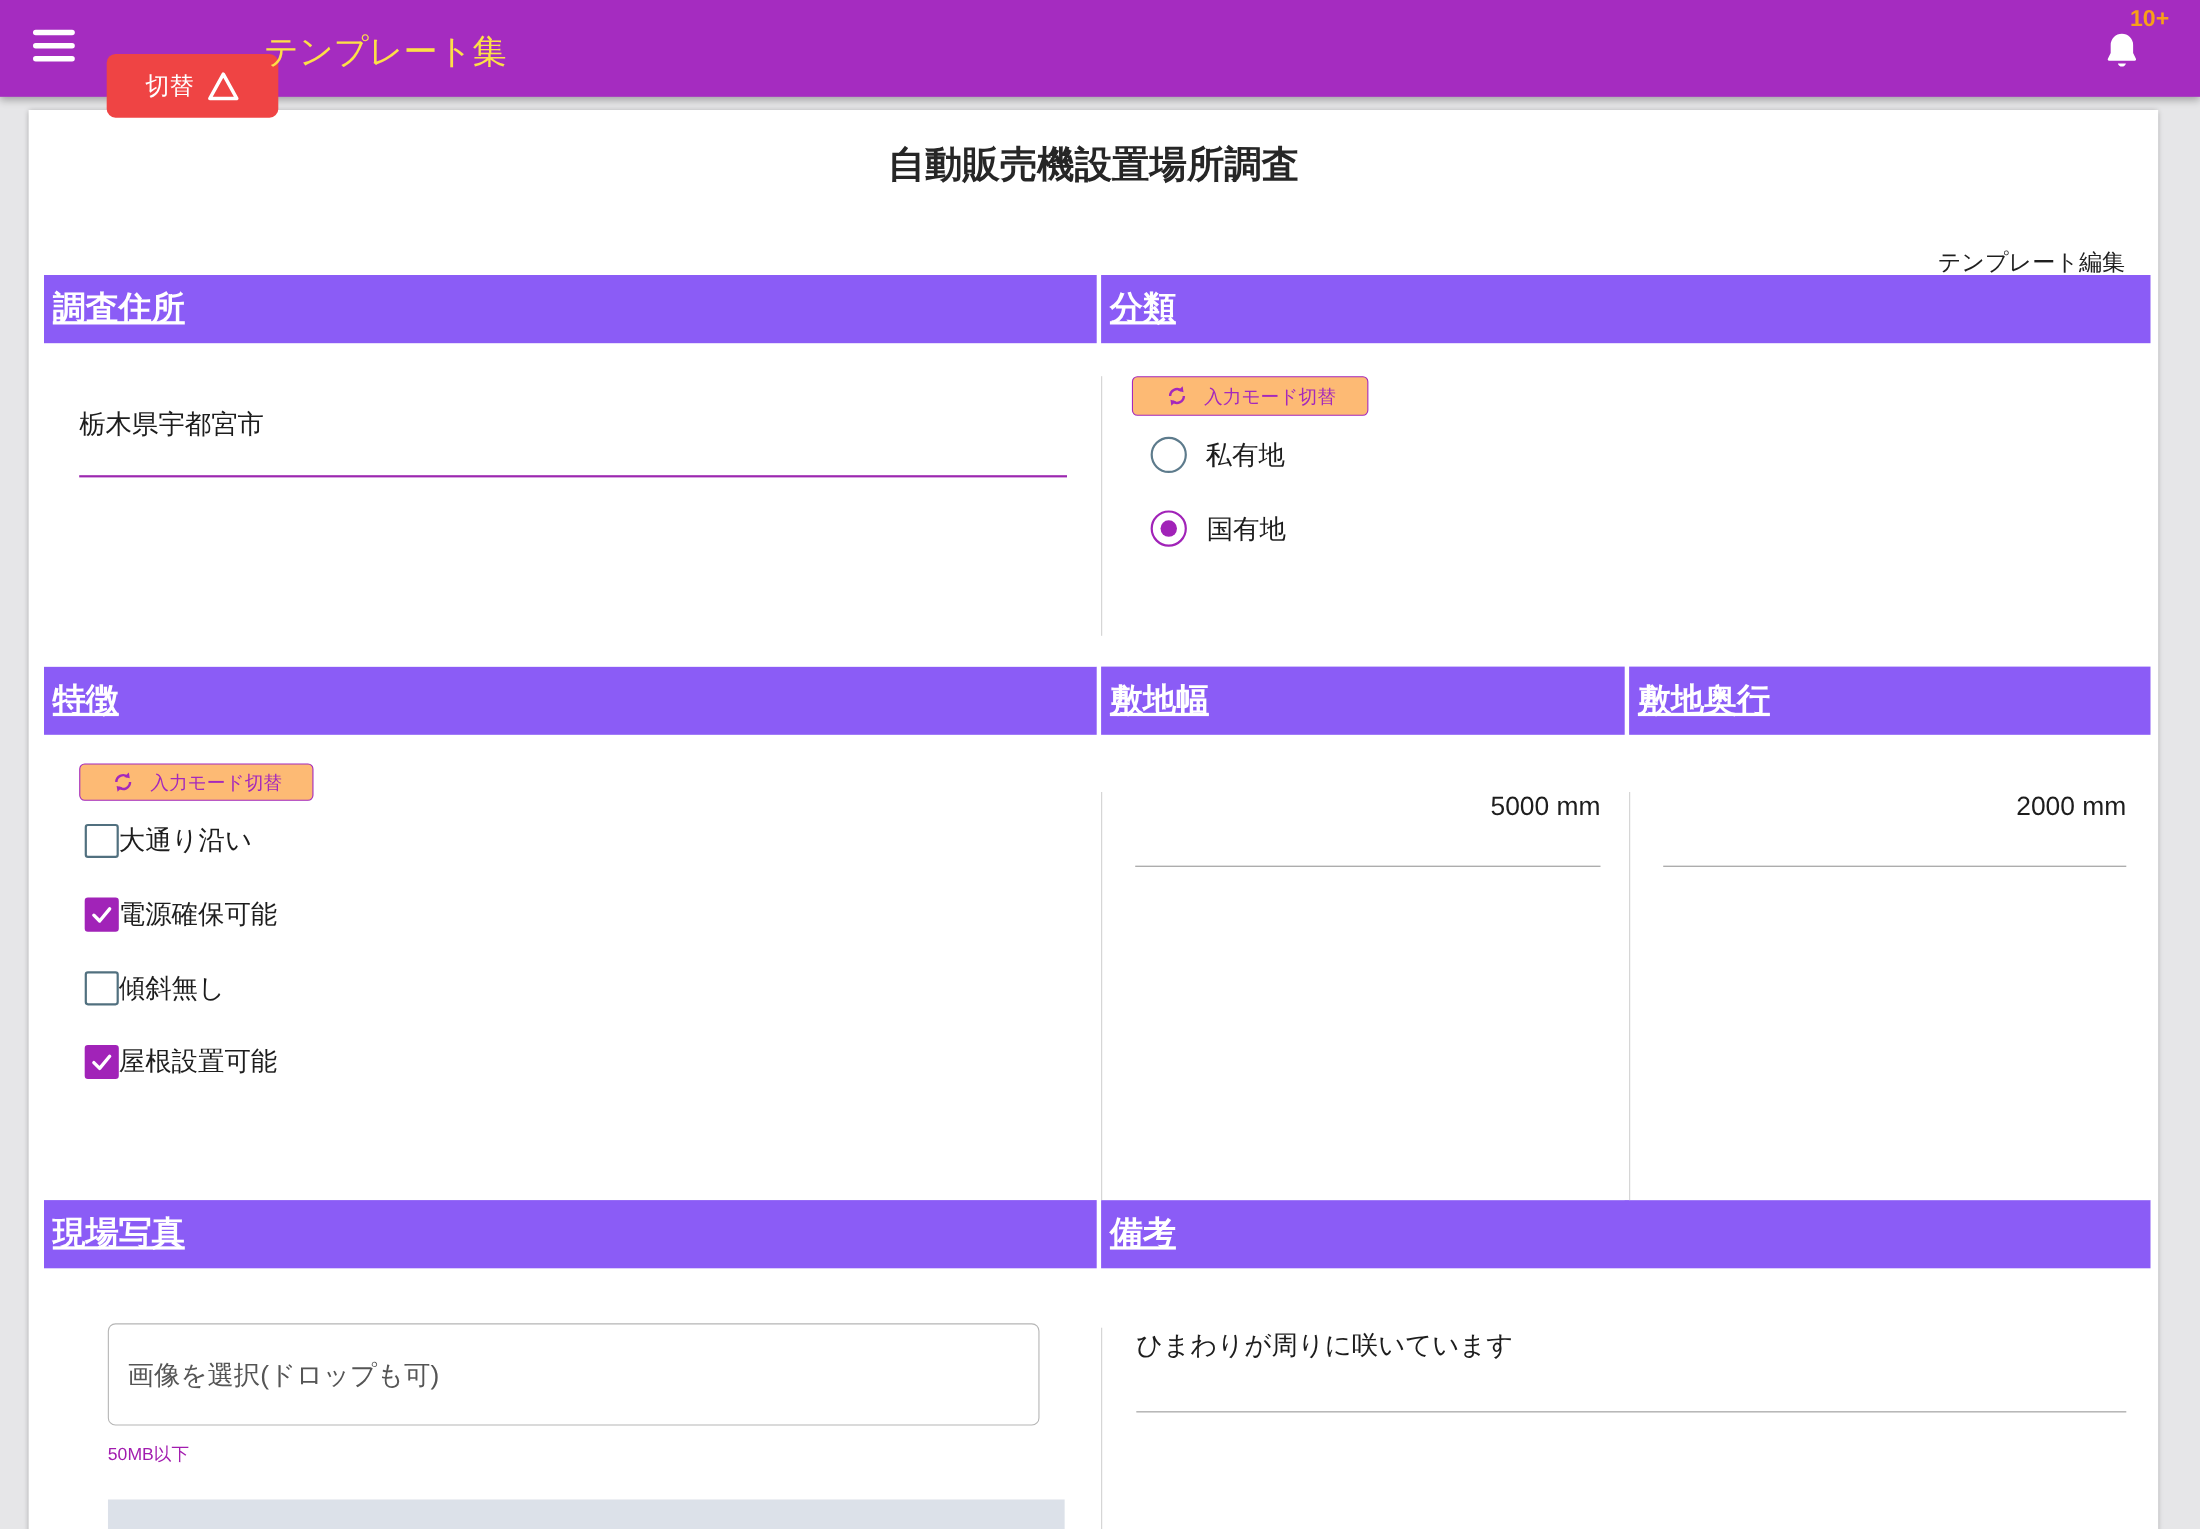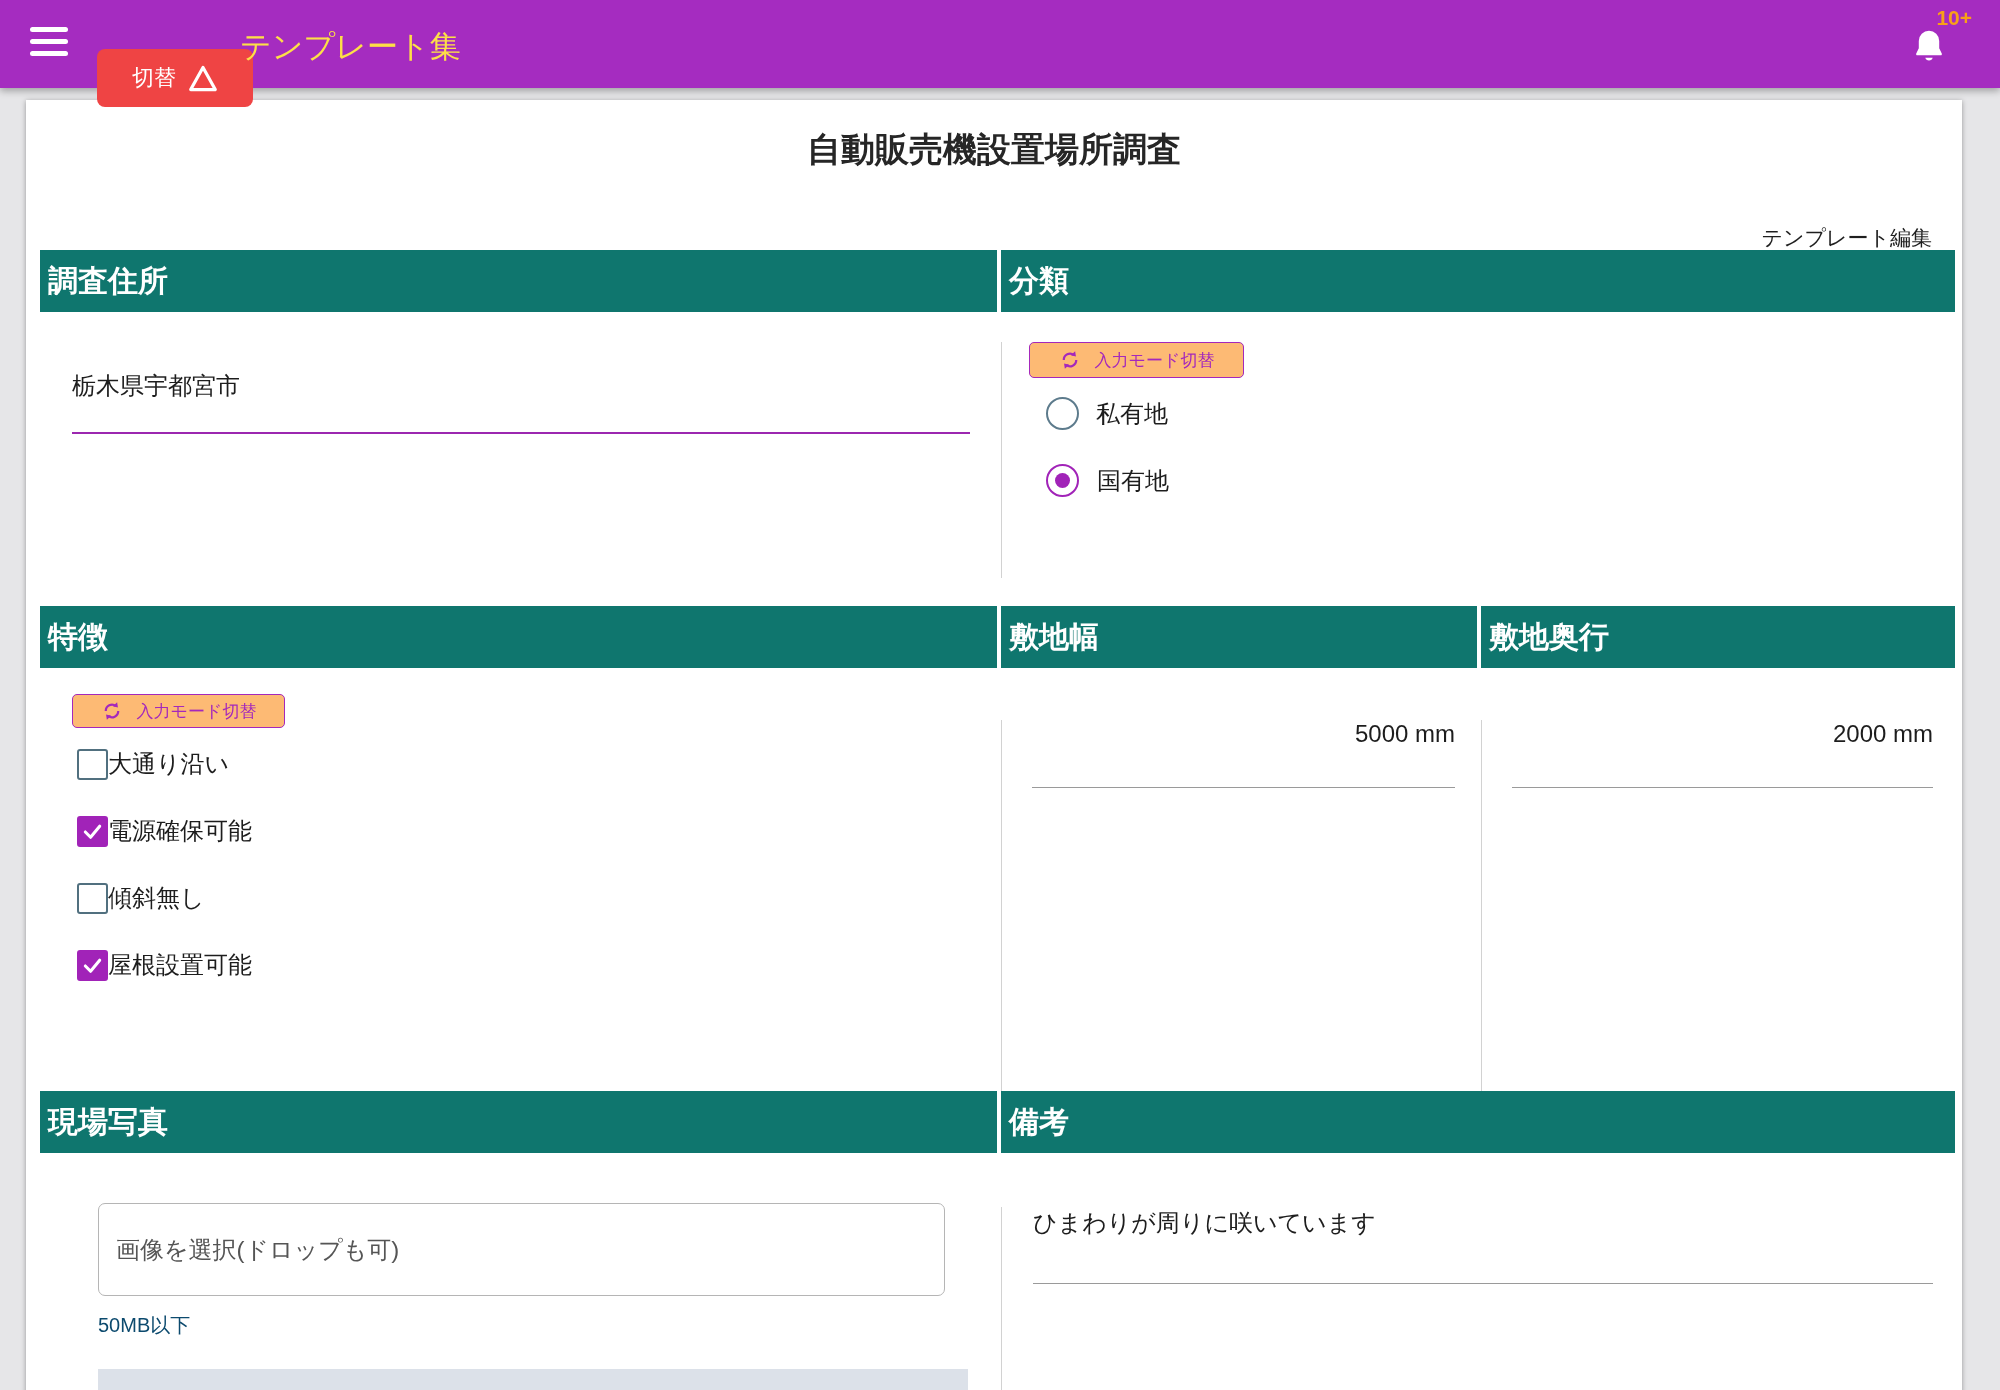--- a/index.html
+++ b/index.html
@@ -26,22 +26,22 @@
           background:#fff; box-shadow:0 1px 5px rgba(0,0,0,.35); }
   .form-title { margin-top:27px; text-align:center; font-size:34px; font-weight:bold; color:#262626; }
   .template-edit { position:absolute; right:30px; top:124px; font-size:21px; color:#1f1f1f; cursor:pointer; }
 
   .grid { position:absolute; left:14px; top:150px; width:1915px; }
   .g-row { display:grid; grid-column-gap:4px; }
   .row1 { grid-template-columns:957px 954px; }
   .row2 { grid-template-columns:957px 476px 474px; }
   .row3 { grid-template-columns:957px 954px; }
 
-  .s-head { height:62px; background:#0f766e; color:#fff; font-size:30px; font-weight:bold;
-            line-height:62px; padding-left:8px; overflow:hidden; }
+  .s-head { height:62px; background:#8b5cf6; color:#fff; font-size:30px; font-weight:bold;
+            line-height:62px; padding-left:8px; overflow:hidden;text-decoration:underline; }
   .s-body { background:#fff; position:relative; }
   .g-row > .section + .section .s-body { border-left:1px solid #d2d2d2; }
   .row1 .s-body { height:236px; }
   .row2 .s-body { height:371px; }
   .row3 .s-body { height:655px; }
 
   
   .address-field { margin:58px 27px 0 32px; padding-bottom:30px; border-bottom:2px solid #9c27b0;
                    font-size:24px; color:#1d1d1d; }
 
@@ -72,21 +72,21 @@
   .cbox.on { background:#a123b8; border-color:#a123b8; }
 
   
   .num-val { margin-top:52px; padding-right:22px; text-align:right; font-size:24px; color:#1d1d1d; }
   .num-line { margin:39px 22px 0 30px; border-top:1px solid #9a9a9a; }
 
   
   .file-box { margin:50px 0 0 58px; width:847px; height:93px; border:1px solid #b5b5b5;
               border-radius:7px; display:flex; align-items:center; cursor:pointer; background:#fff; }
   .file-box .ph { padding-left:17px; font-size:24px; color:#555; }
-  .file-hint { margin:16px 0 0 58px; font-size:20px; color:#0c4a6e; }
+  .file-hint { margin:16px 0 0 58px; font-size:16px; color:#a21caf; }
   .photo { margin:30px 0 0 58px; width:870px; height:400px; display:block; }
 
   
   .notes-value { margin:54px 22px 0 31px; padding-bottom:44px; border-bottom:1px solid #9a9a9a;
                  font-size:24px; color:#1d1d1d; }
 </style>
 </head>
 <body>
 
 <div class="stage">

